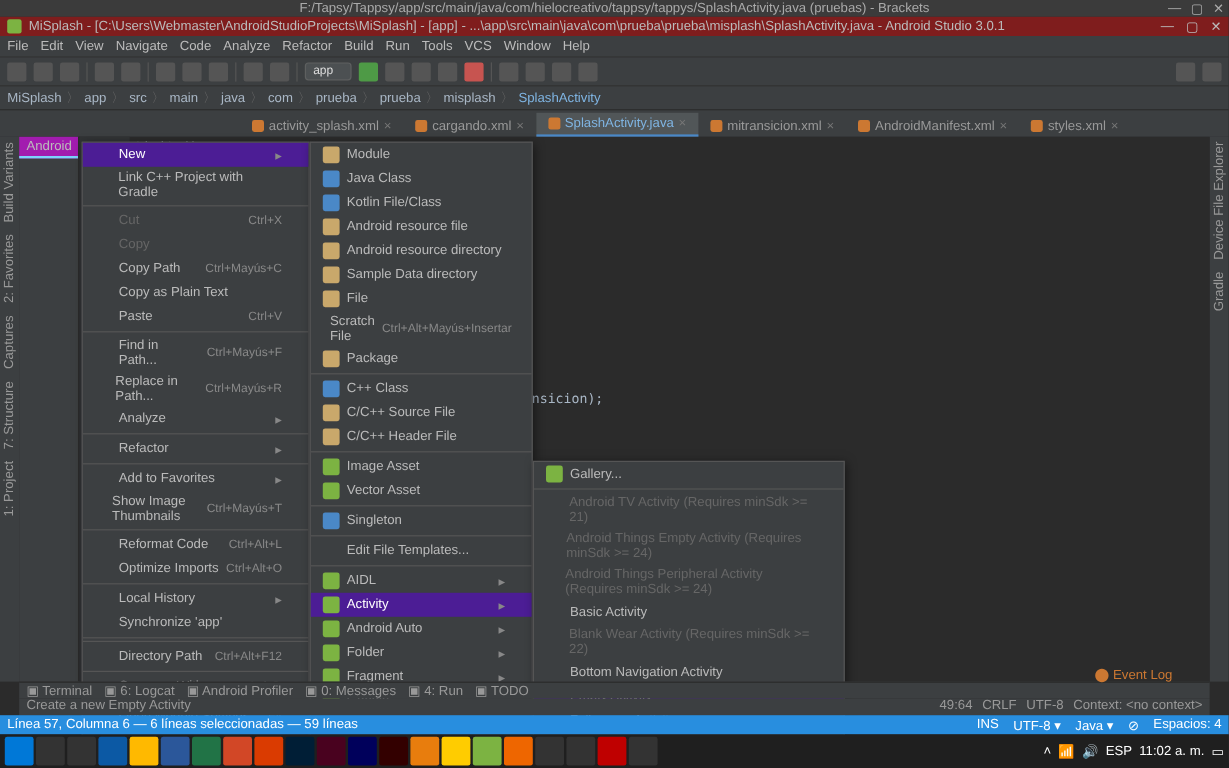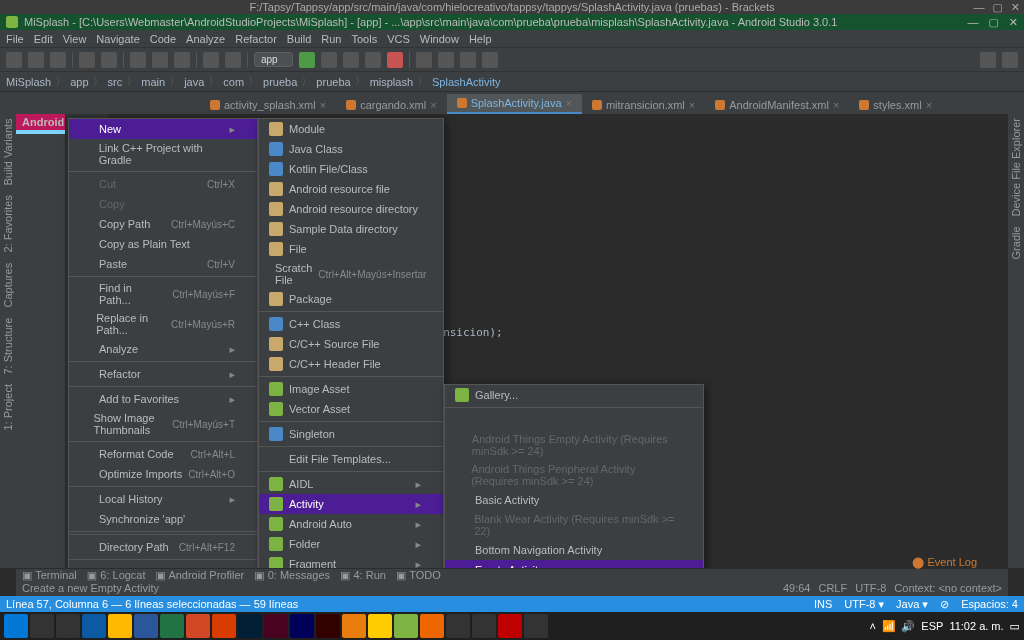--- a/index.html
+++ b/index.html
@@ -3,21 +3,21 @@
 <meta charset="utf-8">
 <style>
 * { margin: 0; padding: 0; box-sizing: border-box; font-family: "Segoe UI", Arial, sans-serif; font-size: 11px; }
 body { background: #2b2b2b; color: #bbbbbb; width: 1024px; height: 640px; overflow: hidden; position: relative; }
 
 
 .brackets-bar { background: #3b3b3b; height: 14px; display: flex; align-items: center; justify-content: center; color: #aaa; font-size: 10px; }
 .brackets-bar .wc { position: absolute; right: 4px; display: flex; gap: 8px; }
 
 
-.as-title { background: #14532d; height: 16px; display: flex; align-items: center; padding: 0 6px; color: #bbb; font-size: 10px; }
+.as-title { background: #7f1d1d; height: 16px; display: flex; align-items: center; padding: 0 6px; color: #bbb; font-size: 10px; }
 .as-title .wc { margin-left: auto; display: flex; gap: 10px; }
 .menu-bar { background: #3c3f41; height: 18px; display: flex; align-items: center; padding: 0 6px; gap: 10px; color: #bbb; border-bottom: 1px solid #323232; }
 .menu-bar span { cursor: default; }
 .toolbar { background: #3c3f41; height: 24px; display: flex; align-items: center; padding: 0 6px; gap: 6px; border-bottom: 1px solid #323232; }
 .toolbar .ic { width: 16px; height: 16px; background: #555; border-radius: 2px; }
 .toolbar .run { background: #4e9a46; }
 .toolbar .stop { background: #c75450; }
 .toolbar .sep { width: 1px; height: 16px; background: #555; }
 .toolbar .combo { background: #4c5052; border: 1px solid #5e6060; padding: 1px 14px 1px 6px; border-radius: 3px; color: #ddd; font-size: 10px; }
 .toolbar .right { margin-left: auto; display: flex; gap: 6px; }
@@ -35,21 +35,21 @@
 .editor-tabs .fi-ic { width: 10px; height: 10px; background: #cc7832; border-radius: 2px; display: inline-block; }
 
 
 .main { position: absolute; top: 114px; bottom: 44px; left: 16px; right: 16px; display: flex; }
 .side-strip { width: 16px; background: #3c3f41; position: absolute; top: 114px; bottom: 44px; }
 .side-strip.left { left: 0; }
 .side-strip.right { right: 0; }
 .side-strip .tw { writing-mode: vertical-rl; transform: rotate(180deg); color: #999; font-size: 10px; padding: 4px 2px; display: flex; gap: 10px; }
 
 .project-panel { width: 50px; background: #3c3f41; border-right: 1px solid #2b2b2b; }
-.project-panel .hdr { background: #be185d; padding: 2px 6px; font-size: 10px; border-bottom: 4px solid #7dd3fc; display: flex; gap: 6px; font-weight: bold; }
+.project-panel .hdr { background: #a21caf; padding: 2px 6px; font-size: 10px; border-bottom: 2px solid #7dd3fc; display: flex; gap: 6px; }
 .tree-item { padding: 1px 4px 1px 18px; font-size: 10px; color: #bbb; white-space: nowrap; display: flex; align-items: center; gap: 4px; }
 .tree-item.d2 { padding-left: 30px; }
 .fold-ic { width: 10px; height: 10px; background: #c9a86b; border-radius: 1px; display: inline-block; }
 .file-ic { width: 10px; height: 10px; background: #4a88c7; border-radius: 1px; display: inline-block; }
 
 .editor { flex: 1; background: #2b2b2b; position: relative; overflow: hidden; }
 .gutter { position: absolute; left: 0; top: 0; bottom: 0; width: 42px; background: #313335; }
 .code { position: absolute; left: 46px; top: 2px; font-family: Consolas, monospace; font-size: 11px; line-height: 14px; white-space: pre; color: #a9b7c6; }
 
 
@@ -501,20 +501,21 @@
     </div>
   </div>
 <div class="ctx" id="ctx3" style="left:444px;top:384px;width:260px;">
     <div class="row">
       <span class="mi a"></span>
       <span>Gallery...</span>
     </div>
     <div class="row sep"></div>
     <div class="row dis">
       <span class="mi"></span>
+      <span>Android TV Activity (Requires minSdk &gt;= 21)</span>
     </div>
     <div class="row dis">
       <span class="mi"></span>
       <span>Android Things Empty Activity (Requires minSdk &gt;= 24)</span>
     </div>
     <div class="row dis">
       <span class="mi"></span>
       <span>Android Things Peripheral Activity (Requires minSdk &gt;= 24)</span>
     </div>
     <div class="row">

